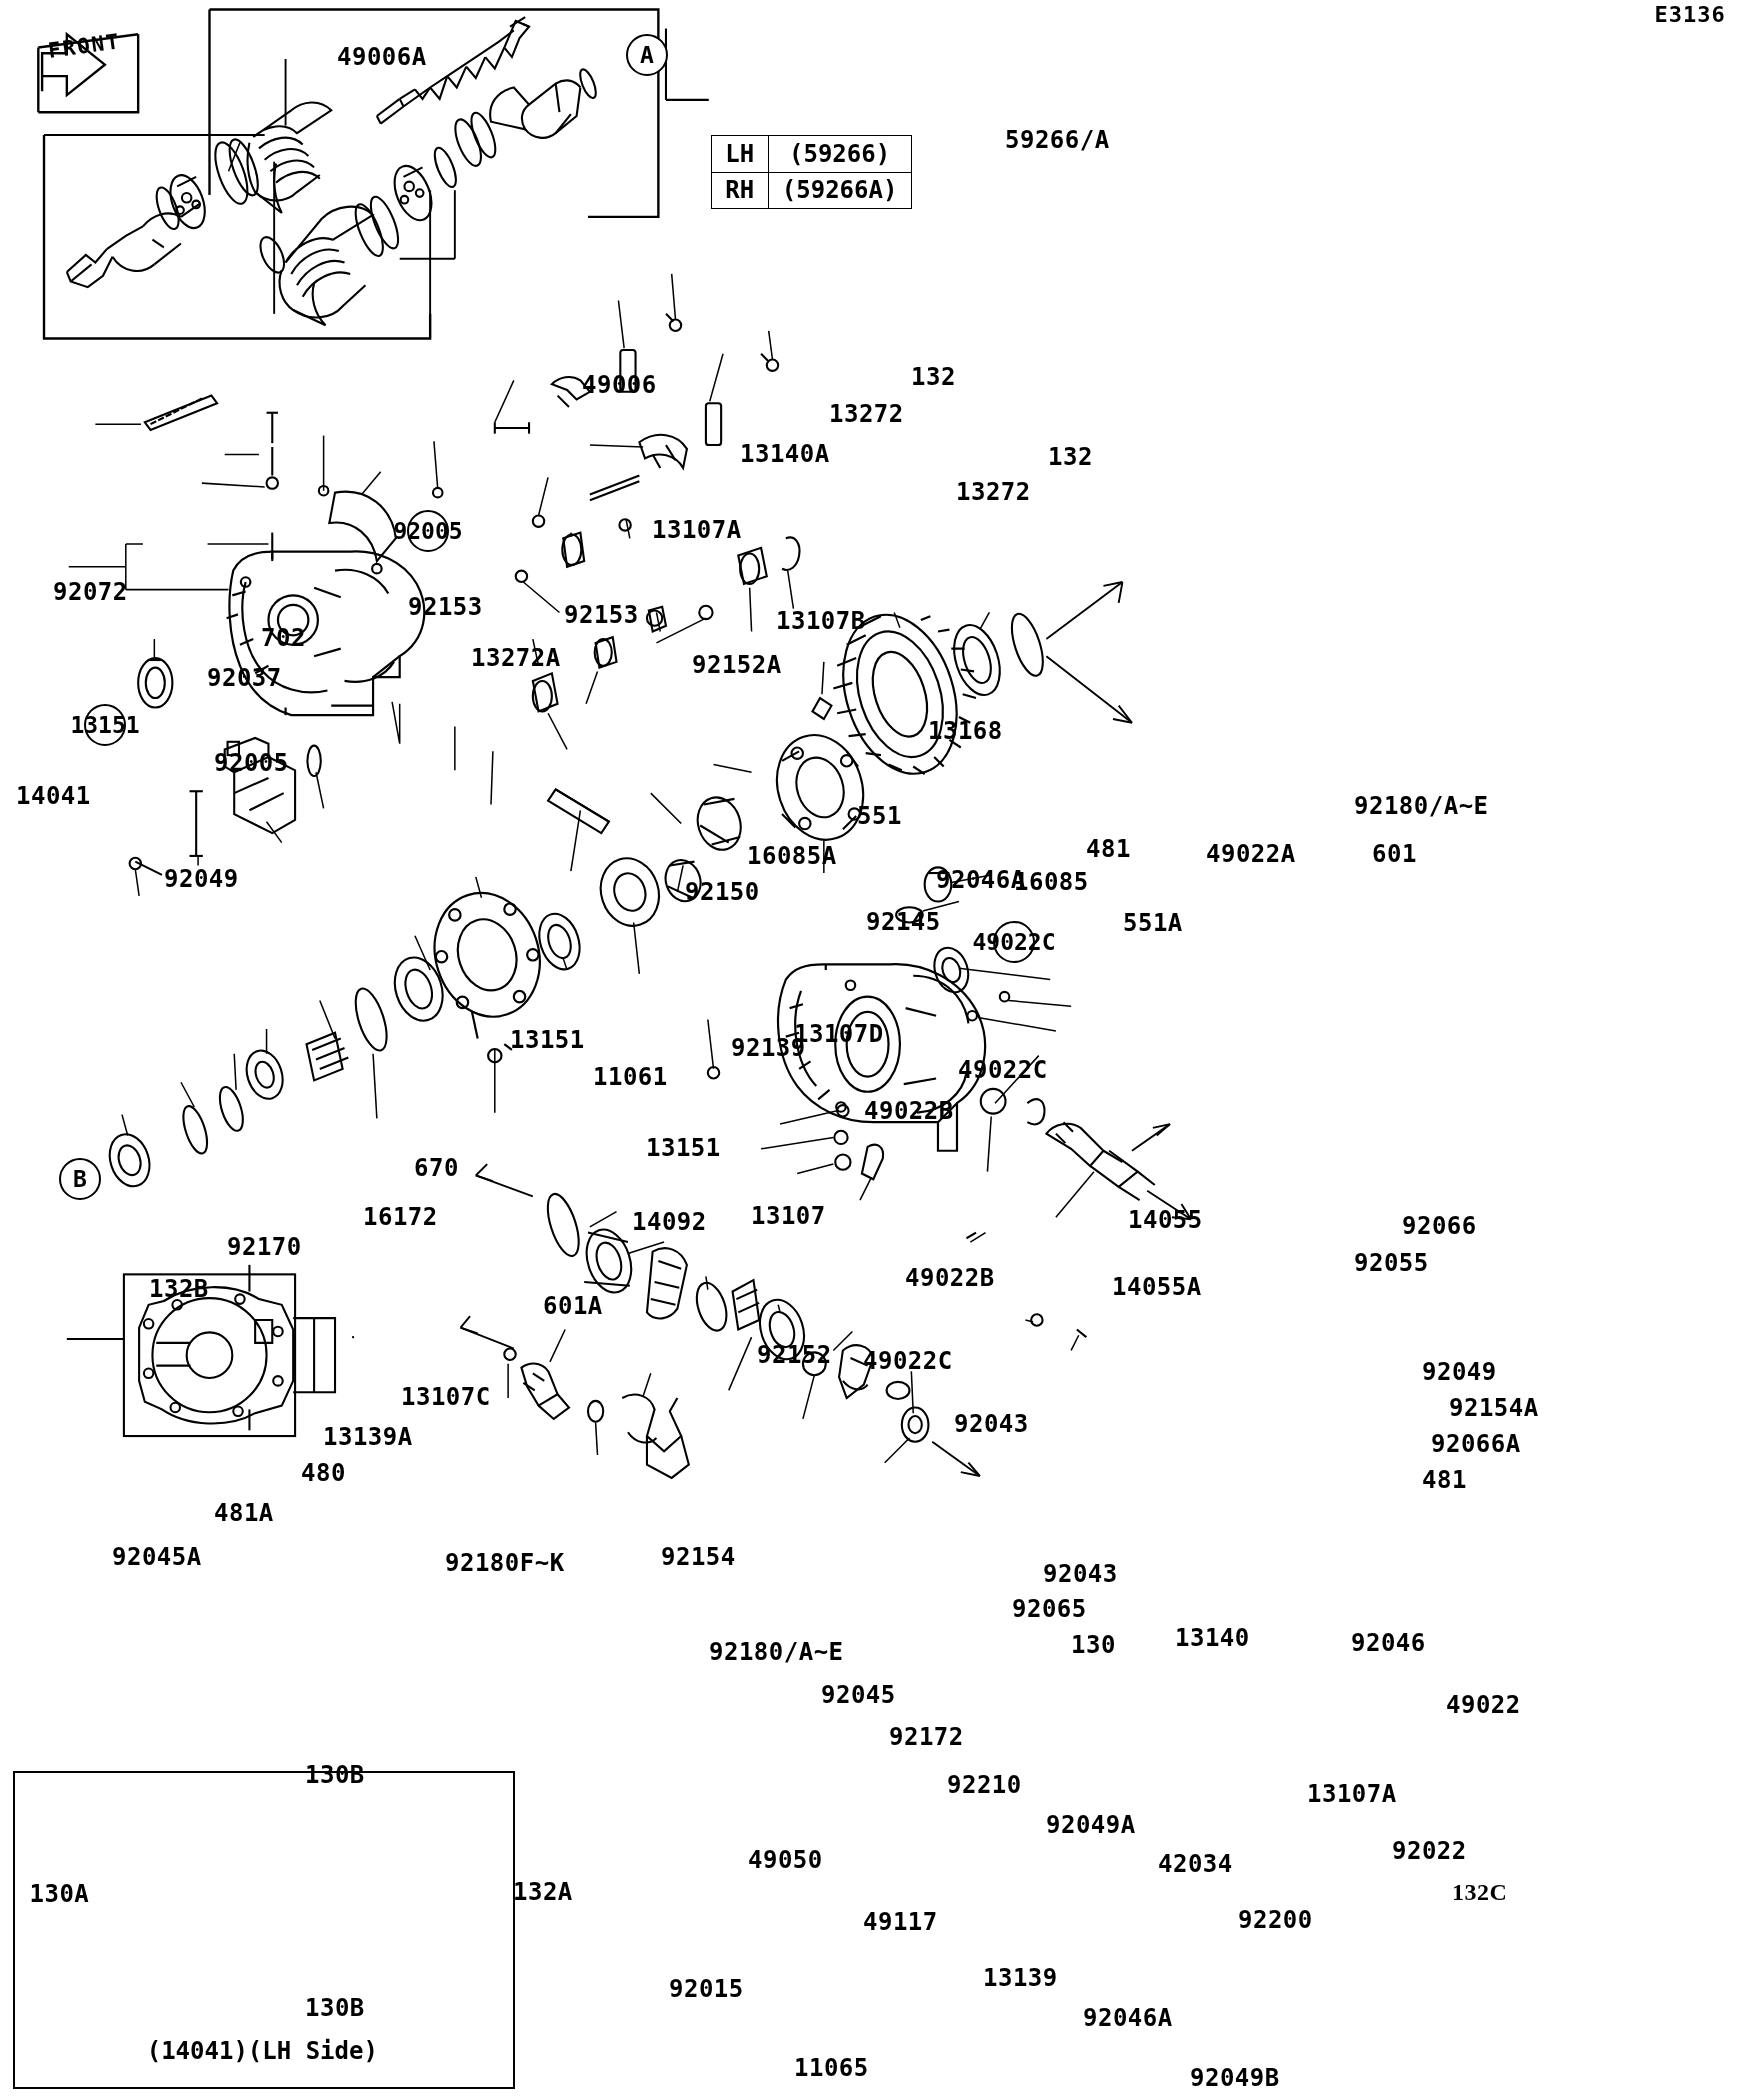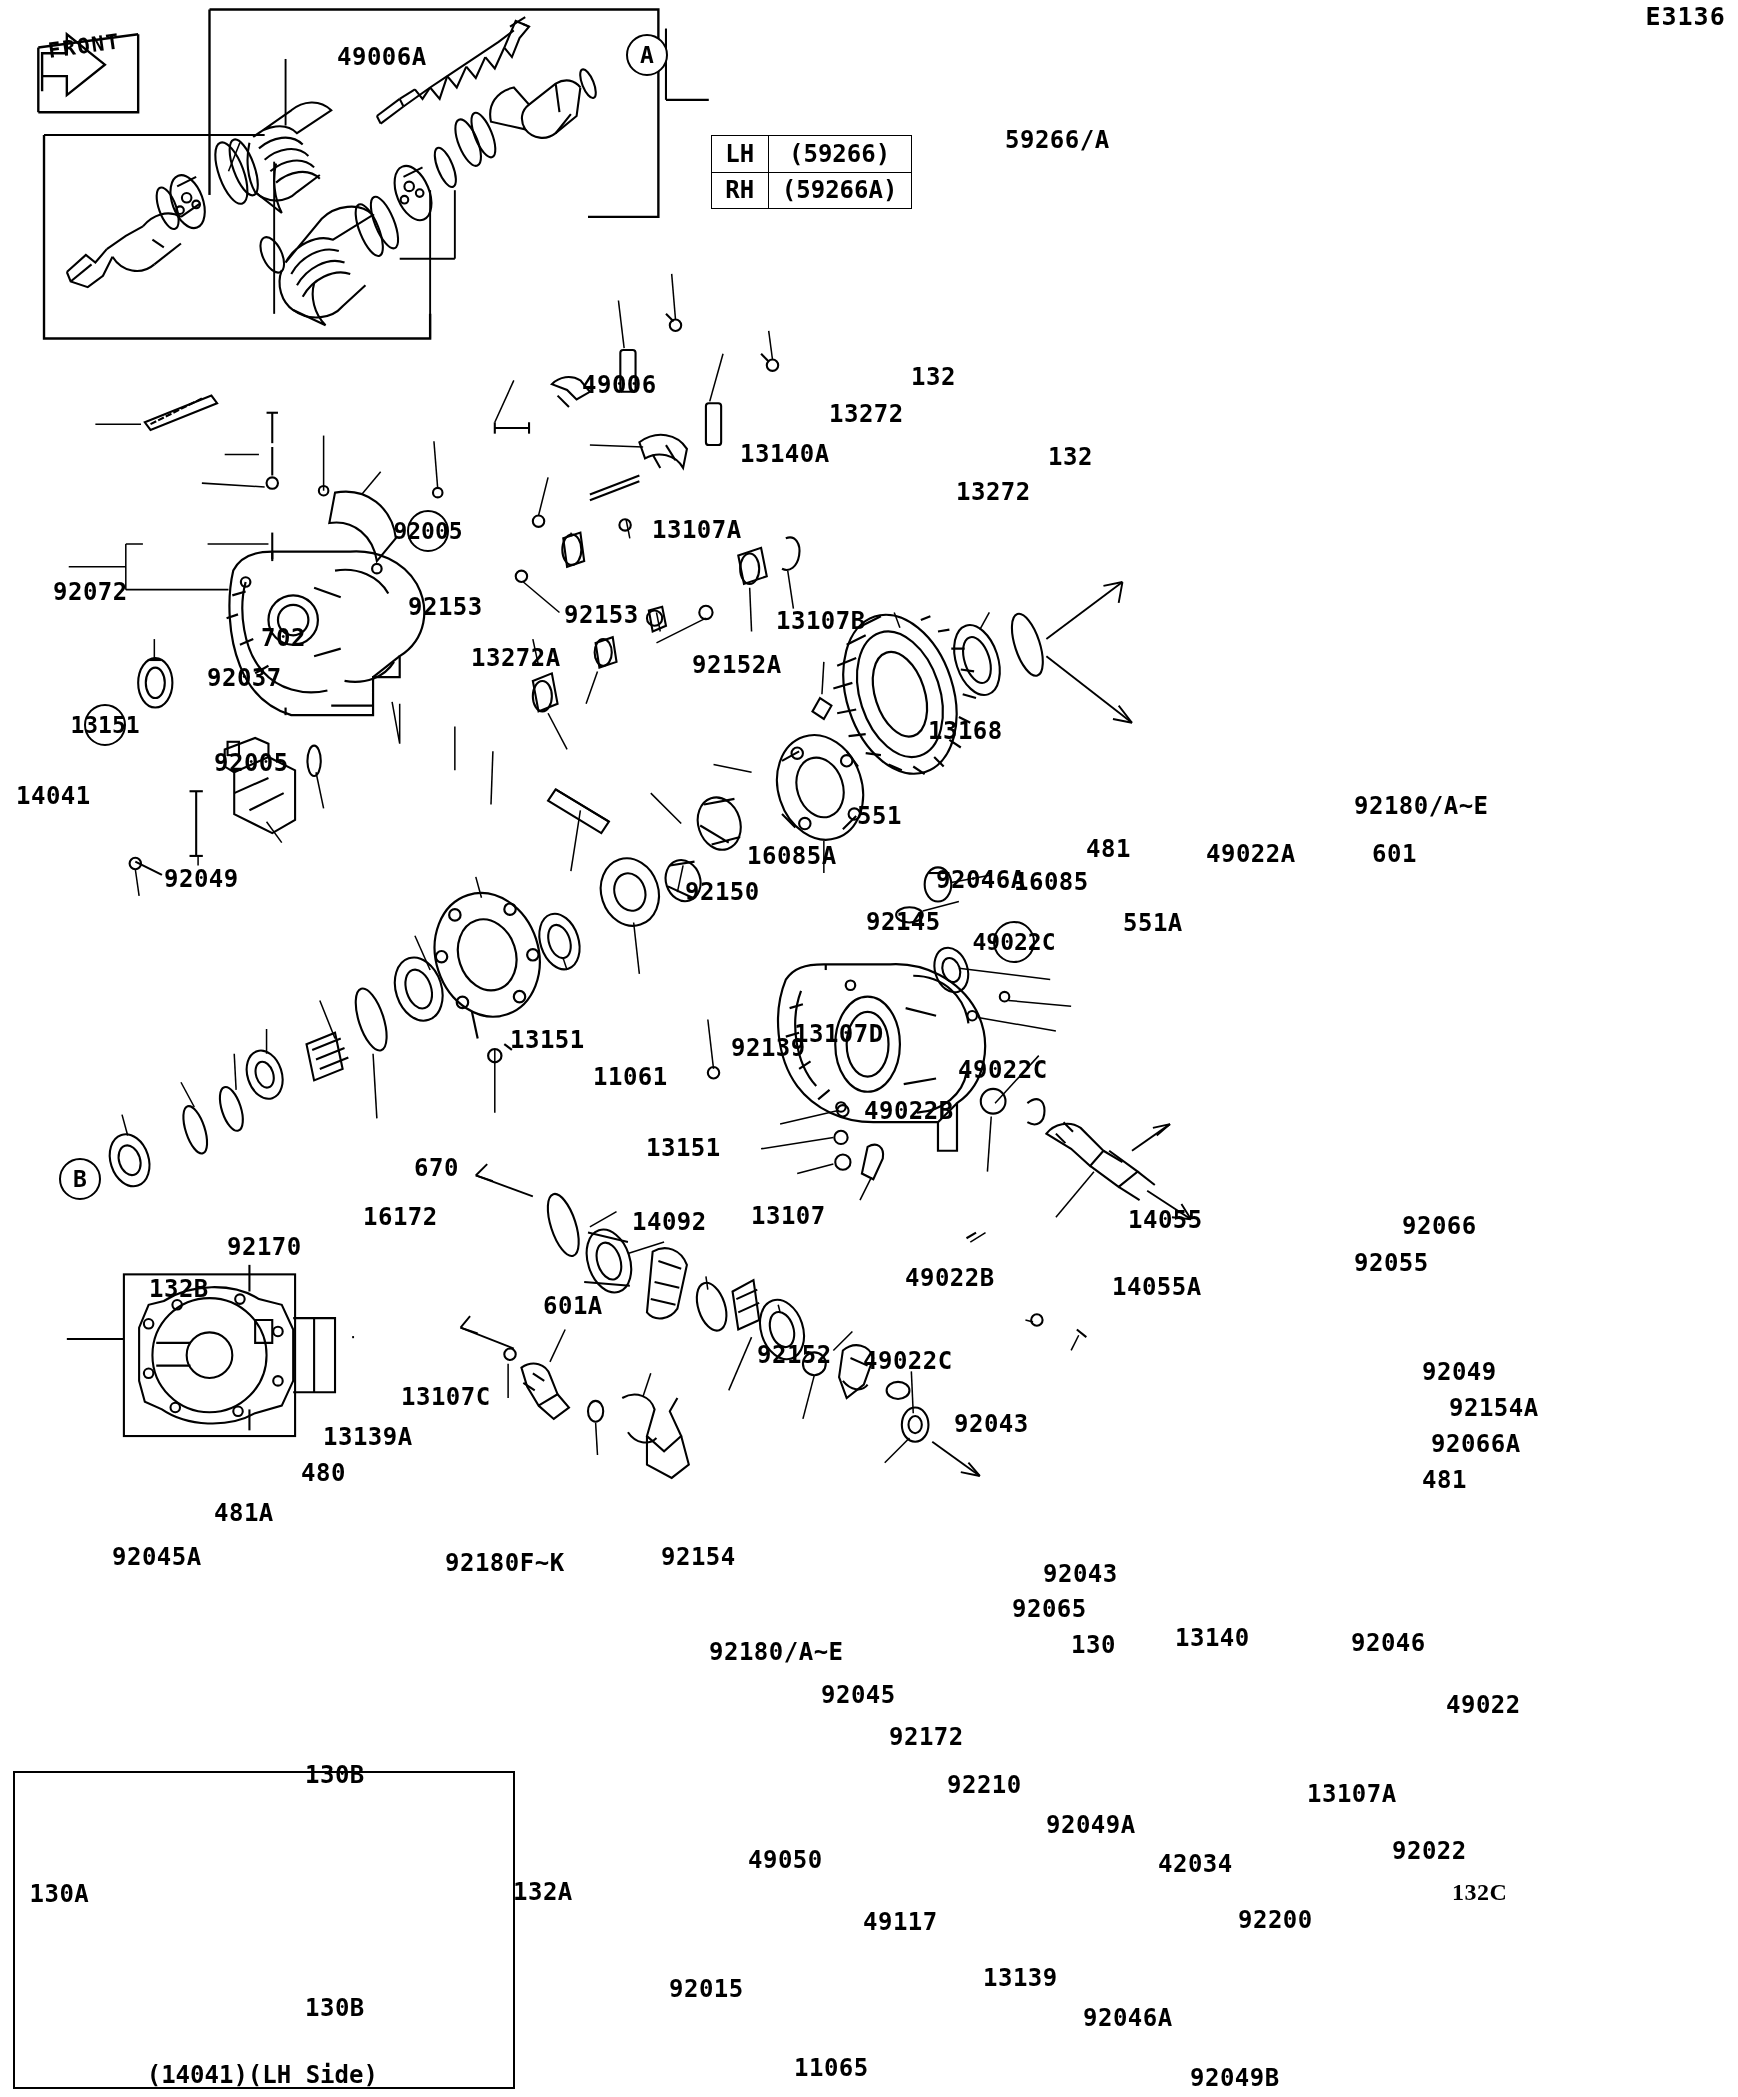--- a/index.html
+++ b/index.html
@@ -1,25 +1,25 @@
 <!DOCTYPE html>
 <html style="font-size:15px"><head>
 <meta charset="utf-8">
 <style>
   html,body{margin:0;padding:0;background:#ffffff;}
   body{width:1739px;height:2097px;position:relative;font-family:"DejaVu Sans Mono","Liberation Mono",monospace;color:#000;}
   #sheet{position:absolute;left:0;top:0;width:1739px;height:2097px;overflow:hidden;}
   .lbl{position:absolute;font-family:"DejaVu Sans Mono","Liberation Mono",monospace;font-weight:bold;font-size:24px;letter-spacing:0.5px;white-space:nowrap;color:#000;}
-  .corner{position:absolute;right:13.3px;top:1.9px;font-size:25px;font-weight:bold;letter-spacing:1px;}
+  .corner{position:absolute;right:13.3px;top:1.9px;font-size:22px;font-weight:bold;letter-spacing:1px;}
   svg{position:absolute;left:0;top:0;}
   .circ{position:absolute;border:2.4px solid #000;border-radius:50%;width:38px;height:38px;display:flex;align-items:center;justify-content:center;font-weight:bold;font-size:23px;background:#fff;}
   .tbl{position:absolute;border-collapse:collapse;}
   .tbl td{border:1.9px solid #000;font-family:"DejaVu Sans Mono","Liberation Mono",monospace;font-weight:bold;font-size:24px;text-align:center;padding:3.8px 13.3px;}
   .inset{position:absolute;left:13.3px;top:1771px;width:498px;height:314px;border:2.4px solid #000;}
-  .inset-cap{position:absolute;left:0;bottom:17px;width:498px;text-align:center;font-weight:bold;font-size:24px;margin-top:24px;}
+  .inset-cap{position:absolute;left:0;bottom:17px;width:498px;text-align:center;font-weight:bold;font-size:24px;}
 </style>
 </head>
 <body>
 
 <div id="sheet">
 
   <div class="corner">E3136</div>
 
   <svg width="1739" height="2097" viewBox="0 0 1828 2205">
     <g fill="none" stroke="#000" stroke-width="2.2">

